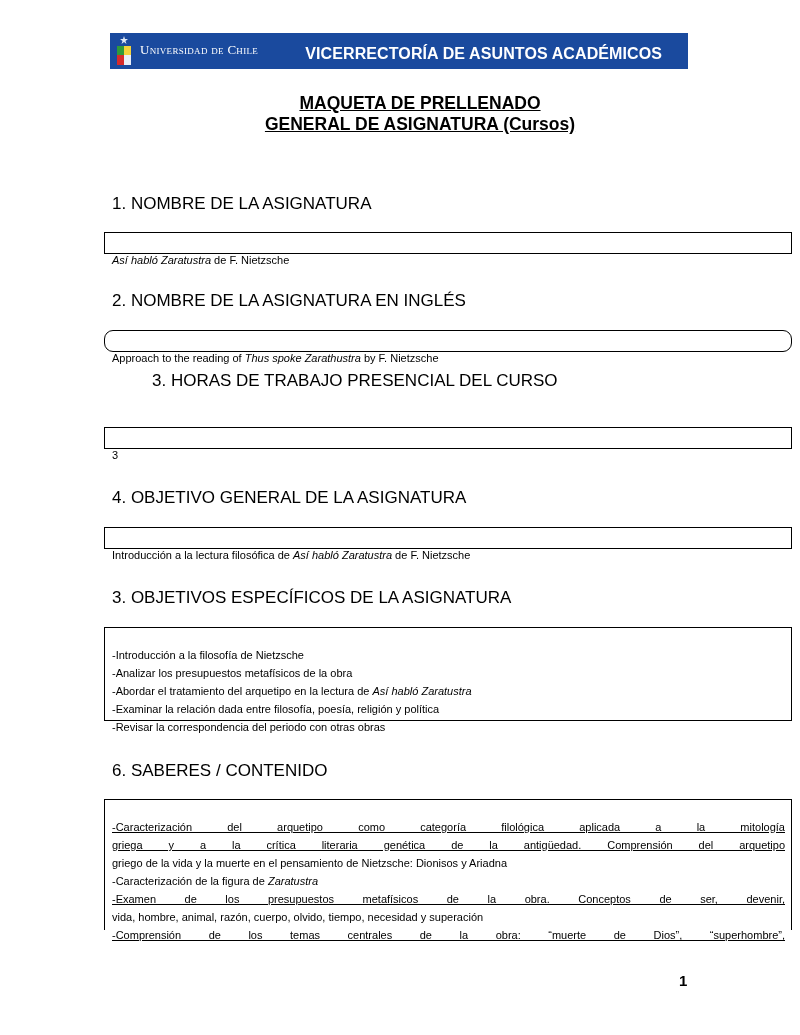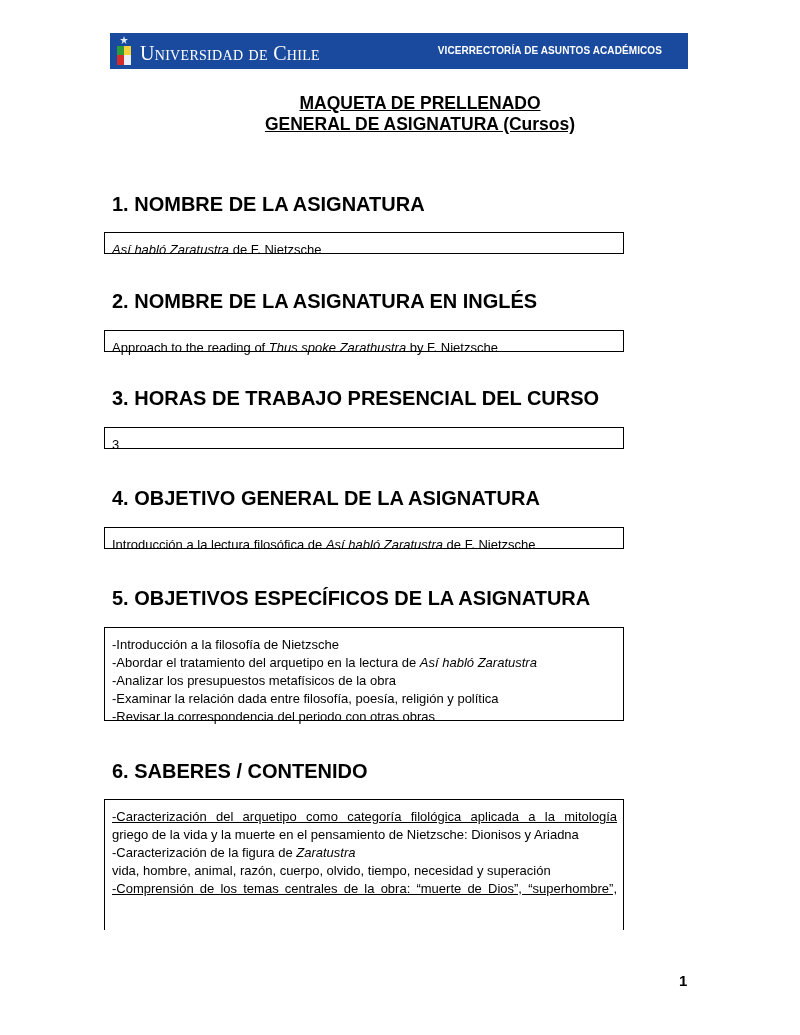--- a/index.html
+++ b/index.html
@@ -2,30 +2,30 @@
 <html><head>
 <meta charset="utf-8">
 <style>
   html, body { margin: 0; padding: 0; background: #ffffff; }
   body { width: 800px; height: 1035px; position: relative; overflow: hidden;
          font-family: "Liberation Sans", sans-serif; color: #000; }
   .banner { position: absolute; left: 110px; top: 33px; width: 578px; height: 36px;
             background: #1a4a9e; box-sizing: border-box; }
   .crest { position: absolute; left: 6px; top: 2px; width: 16px; height: 32px; }
   .uname { position: absolute; left: 30px; top: 9px; color: #fff; font-family: "Liberation Serif", serif;
-           font-size: 20px; letter-spacing: 0.3px; font-variant: small-caps; }
-  .vra { position: absolute; right: 26px; top: 12px; color: #fff; font-weight: bold; font-size: 10px;
+           font-size: 13px; letter-spacing: 0.3px; font-variant: small-caps; }
+  .vra { position: absolute; right: 26px; top: 12px; color: #fff; font-weight: bold; font-size: 16px;
          letter-spacing: 0.1px; }
   .title { position: absolute; left: 0; width: 800px; text-align: center; font-weight: bold;
            font-size: 17.5px; text-decoration: underline; line-height: 21px; padding-left: 20px; }
   .title.t1 { top: 93px; }
   .title.t2 { top: 114px; }
-  .sec-h { position: absolute; left: 112px; font-weight: bold; font-size: 20px; line-height: 18px; }
-  .box { position: absolute; left: 104px; width: 520px; border: 1.5px solid #000; box-sizing: border-box;
-         padding: 8px 6px 0 7px; font-size: 13px; line-height: 18px; }
+  .sec-h { position: absolute; left: 112px; font-weight: normal; font-size: 17px; line-height: 18px; }
+  .box { position: absolute; left: 104px; width: 688px; border: 1.5px solid #000; box-sizing: border-box;
+         padding: 18px 6px 0 7px; font-size: 11px; line-height: 18px; }
   .box.open { border-bottom: none; }
   .box .line { display: block; white-space: nowrap; }
   .box .just { display: block; text-align: justify; text-align-last: justify; white-space: normal; text-decoration: underline; }
   em { font-style: italic; }
   .pageno { position: absolute; left: 679px; top: 972px; font-weight: bold; font-size: 15px; }
 </style>
 </head>
 <body>
 
 <div class="banner" style="background: rgb(26, 74, 158);">
@@ -42,45 +42,47 @@
 
 <div class="title t1">MAQUETA DE PRELLENADO</div>
 <div class="title t2">GENERAL DE ASIGNATURA (Cursos)</div>
 
 <div class="sec-h" style="top:195px;">1. NOMBRE DE LA ASIGNATURA</div>
 <div class="box" style="top:232px;height:22px;">
   <span class="line"><em>Así habló Zaratustra</em><span> de F. Nietzsche</span></span>
 </div>
 
 <div class="sec-h" style="top:292px;">2. NOMBRE DE LA ASIGNATURA EN INGLÉS</div>
-<div class="box" style="top:330px;height:22px;">
+<div class="box" style="top:330px;height:22px;border-radius:9px;">
   <span class="line"><span>Approach to the reading of </span><em>Thus spoke Zarathustra</em><span> by F. Nietzsche</span></span>
 </div>
 
-<div class="sec-h" style="top:389px;">3. HORAS DE TRABAJO PRESENCIAL DEL CURSO</div>
+<div class="sec-h" style="top:372px;margin-left:40px;">3. HORAS DE TRABAJO PRESENCIAL DEL CURSO</div>
 <div class="box" style="top:427px;height:22px;">
   <span class="line">3</span>
 </div>
 
 <div class="sec-h" style="top:489px;">4. OBJETIVO GENERAL DE LA ASIGNATURA</div>
 <div class="box" style="top:527px;height:22px;">
   <span class="line"><span>Introducción a la lectura filosófica de </span><em>Así habló Zaratustra</em><span> de F. Nietzsche</span></span>
 </div>
 
-<div class="sec-h" style="top:589px;">5. OBJETIVOS ESPECÍFICOS DE LA ASIGNATURA</div>
+<div class="sec-h" style="top:589px;">3. OBJETIVOS ESPECÍFICOS DE LA ASIGNATURA</div>
 <div class="box" style="top:627px;height:94px;">
   <span class="line">-Introducción a la filosofía de Nietzsche</span>
+  <span class="line">-Analizar los presupuestos metafísicos de la obra</span>
   <span class="line"><span>-Abordar el tratamiento del arquetipo en la lectura de </span><em>Así habló Zaratustra</em></span>
-  <span class="line">-Analizar los presupuestos metafísicos de la obra</span>
   <span class="line">-Examinar la relación dada entre filosofía, poesía, religión y política</span>
   <span class="line">-Revisar la correspondencia del periodo con otras obras</span>
 </div>
 
 <div class="sec-h" style="top:762px;">6. SABERES / CONTENIDO</div>
 <div class="box open" style="top:799px;height:131px;">
   <span class="just">-Caracterización del arquetipo como categoría filológica aplicada a la mitología</span>
+  <span class="just">griega y a la crítica literaria genética de la antigüedad. Comprensión del arquetipo</span>
   <span class="line">griego de la vida y la muerte en el pensamiento de Nietzsche: Dionisos y Ariadna</span>
   <span class="line"><span>-Caracterización de la figura de </span><em>Zaratustra</em></span>
+  <span class="just">-Examen de los presupuestos metafísicos de la obra. Conceptos de ser, devenir,</span>
   <span class="line">vida, hombre, animal, razón, cuerpo, olvido, tiempo, necesidad y superación</span>
   <span class="just">-Comprensión de los temas centrales de la obra: “muerte de Dios”, “superhombre”,</span>
 </div>
 
 <div class="pageno">1</div>
 
 </body></html>

